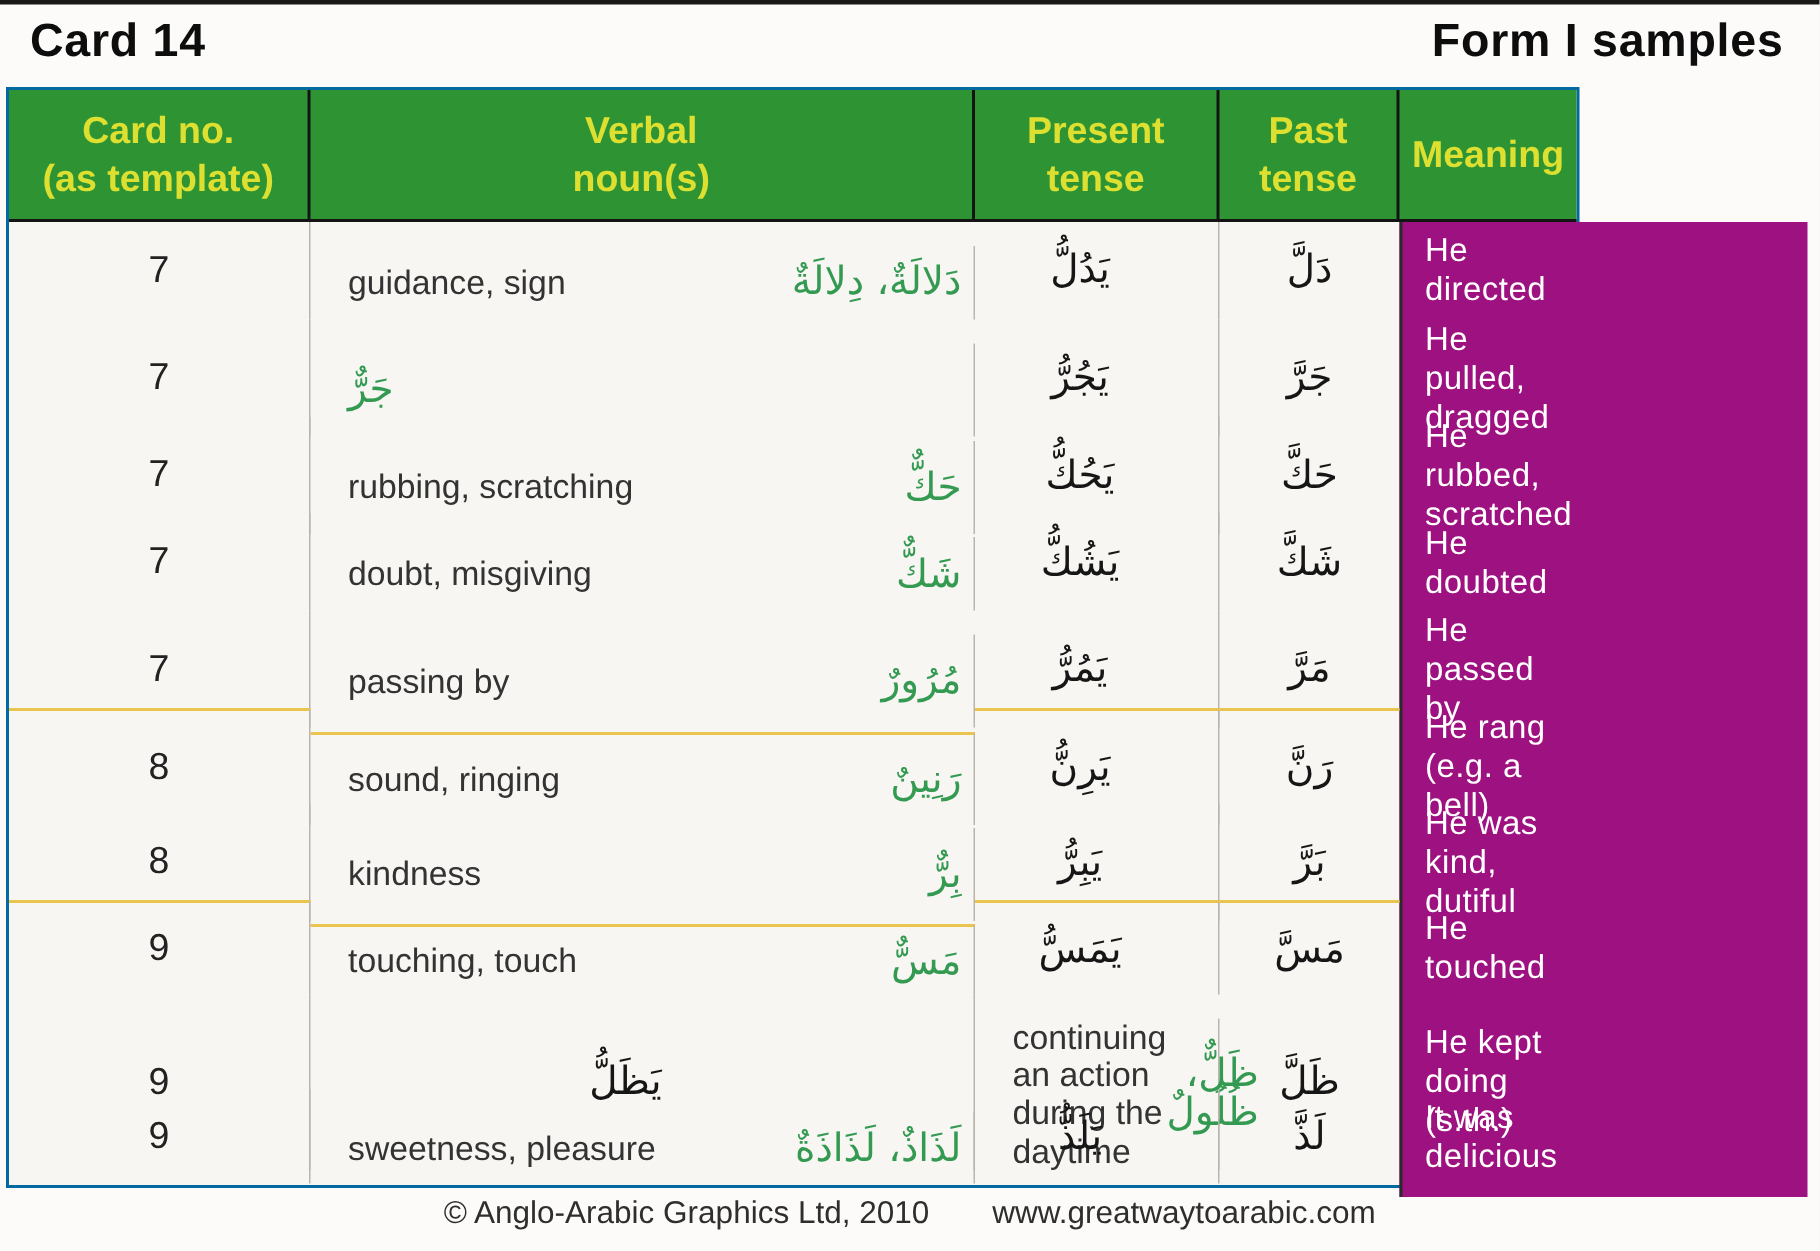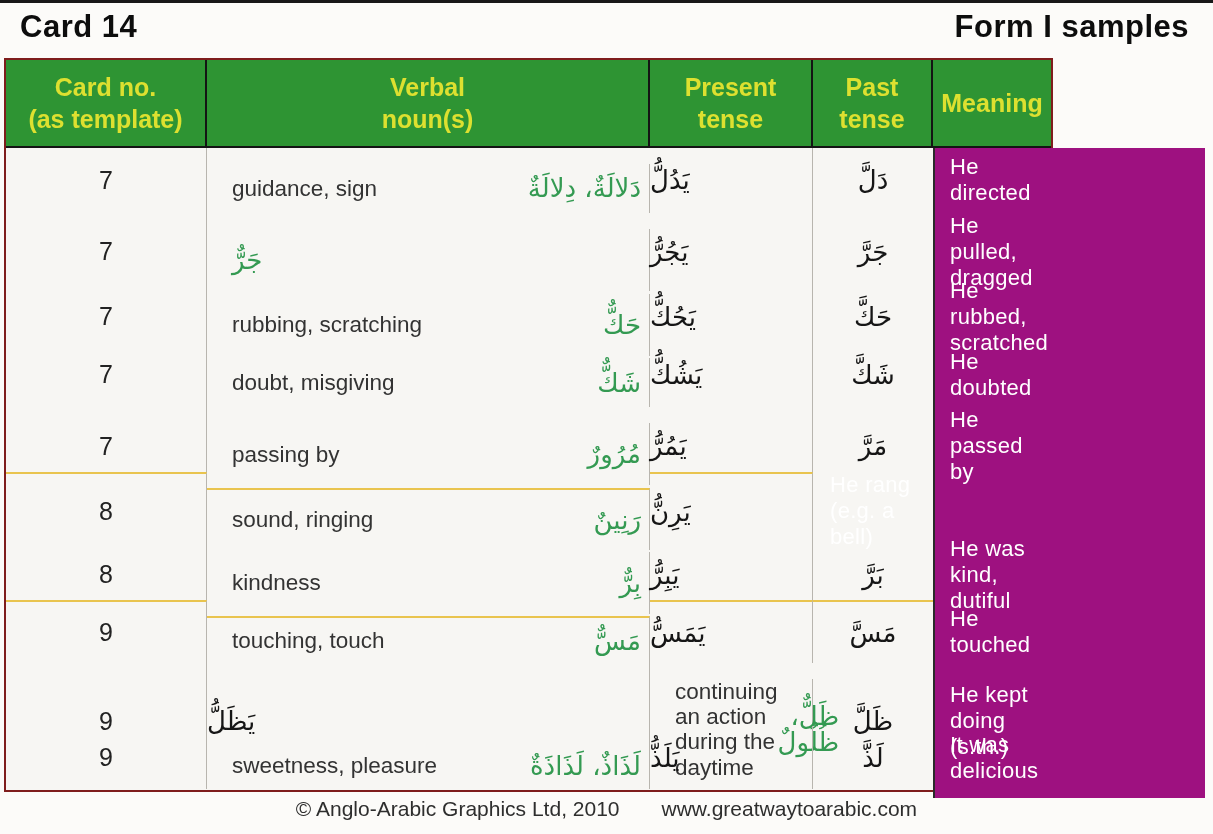--- a/index.html
+++ b/index.html
@@ -24,21 +24,21 @@
     position:absolute;top:9px;left:20px;
     font-size:31px;color:#0d0d0d;letter-spacing:.5px;font-weight:600;
   }
   .title-right{
     position:absolute;top:9px;right:24px;
     font-size:31px;color:#0d0d0d;letter-spacing:.5px;font-weight:600;
   }
   
   .card-table{
     position:absolute;left:4px;top:58px;width:1049px;
-    border:2px solid #7f1d1d;background:var(--body-bg);
+    border:2px solid #0369a1;background:var(--body-bg);
   }
   .thead{
     display:grid;grid-template-columns:201px 443px 163px 120px 1fr;
     height:88px;background:var(--header-green);
     border-bottom:2px solid #141414;
   }
   .th{
     display:flex;flex-direction:column;align-items:center;justify-content:center;
     color:var(--header-yellow);font-size:25px;line-height:1.3;font-weight:600;
     border-right:2px solid #141414;
@@ -55,21 +55,21 @@
   .row{
     position:relative;z-index:1;
     display:grid;grid-template-columns:201px 443px 163px 120px 1fr;
   }
   .row.g1{height:64.8px;}
   .row.g2{height:64px;}
   .row.g3{height:63.1px;}
   .cell{display:flex;align-items:center;}
   .c1{justify-content:center;font-size:25px;color:#222;border-right:1px solid #b8b5ae;}
   .c2{justify-content:space-between;padding:0 8px 0 25px;border-right:1px solid #b8b5ae;margin-top:16px;}
-  .c3{justify-content:flex-start;padding-right:22px;border-right:1px solid #b8b5ae;}
+  .c3{justify-content:center;padding-right:22px;border-right:1px solid #b8b5ae;}
   .c4{justify-content:center;}
   .c5{padding-left:17px;}
   .row.group-start .c1,.row.group-start .c2,
   .row.group-start .c3,.row.group-start .c4{border-top:2px solid var(--separator-gold);}
   .eng{font-size:22.5px;color:#333;line-height:1.12;max-width:255px;}
   .ar{
     font-family:"DejaVu Sans", sans-serif;
     font-size:26px;color:#161616;line-height:1.0;direction:rtl;
   }
   .ar.green{color:var(--arabic-green);}
@@ -213,20 +213,23 @@
     <div class="cell c1">
       <span>8</span>
     </div>
     <div class="cell c2">
       <span class="eng">sound, ringing</span>
       <span class="ar green" dir="rtl">رَنِينٌ</span>
     </div>
     <div class="cell c3">
       <span class="ar" dir="rtl">يَرِنُّ</span>
     </div>
+    <div class="cell c4">
+      <span class="ar" dir="rtl">رَنَّ</span>
+    </div>
     <div class="cell c5">
       <span class="meaning-text">He rang (e.g. a bell)</span>
     </div>
   </div>
 
   <div class="row g2">
     <div class="cell c1">
       <span>8</span>
     </div>
     <div class="cell c2">

